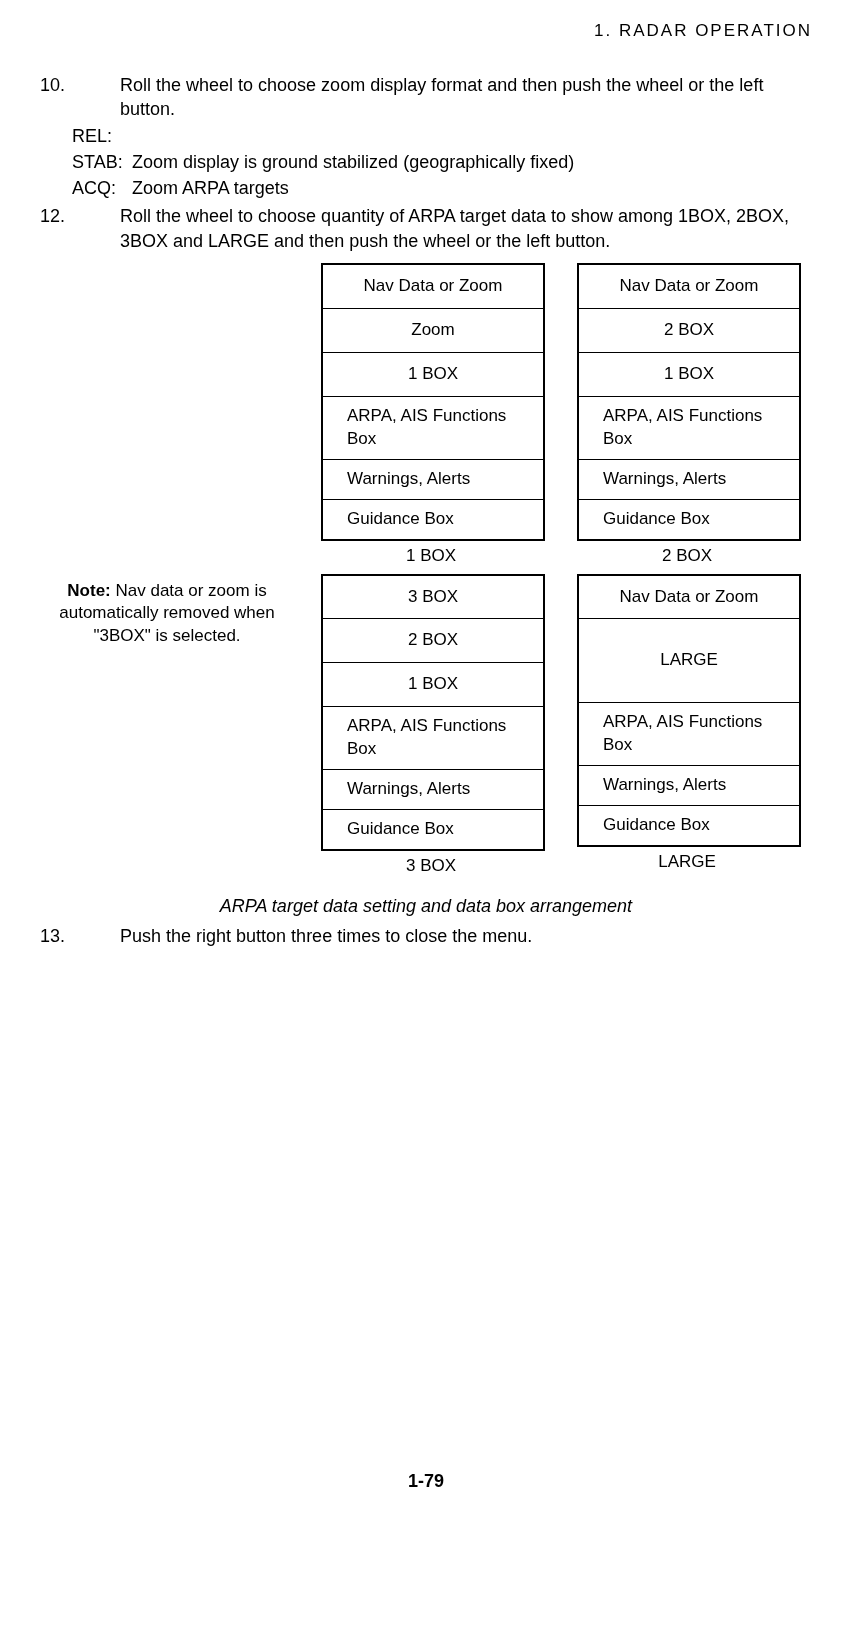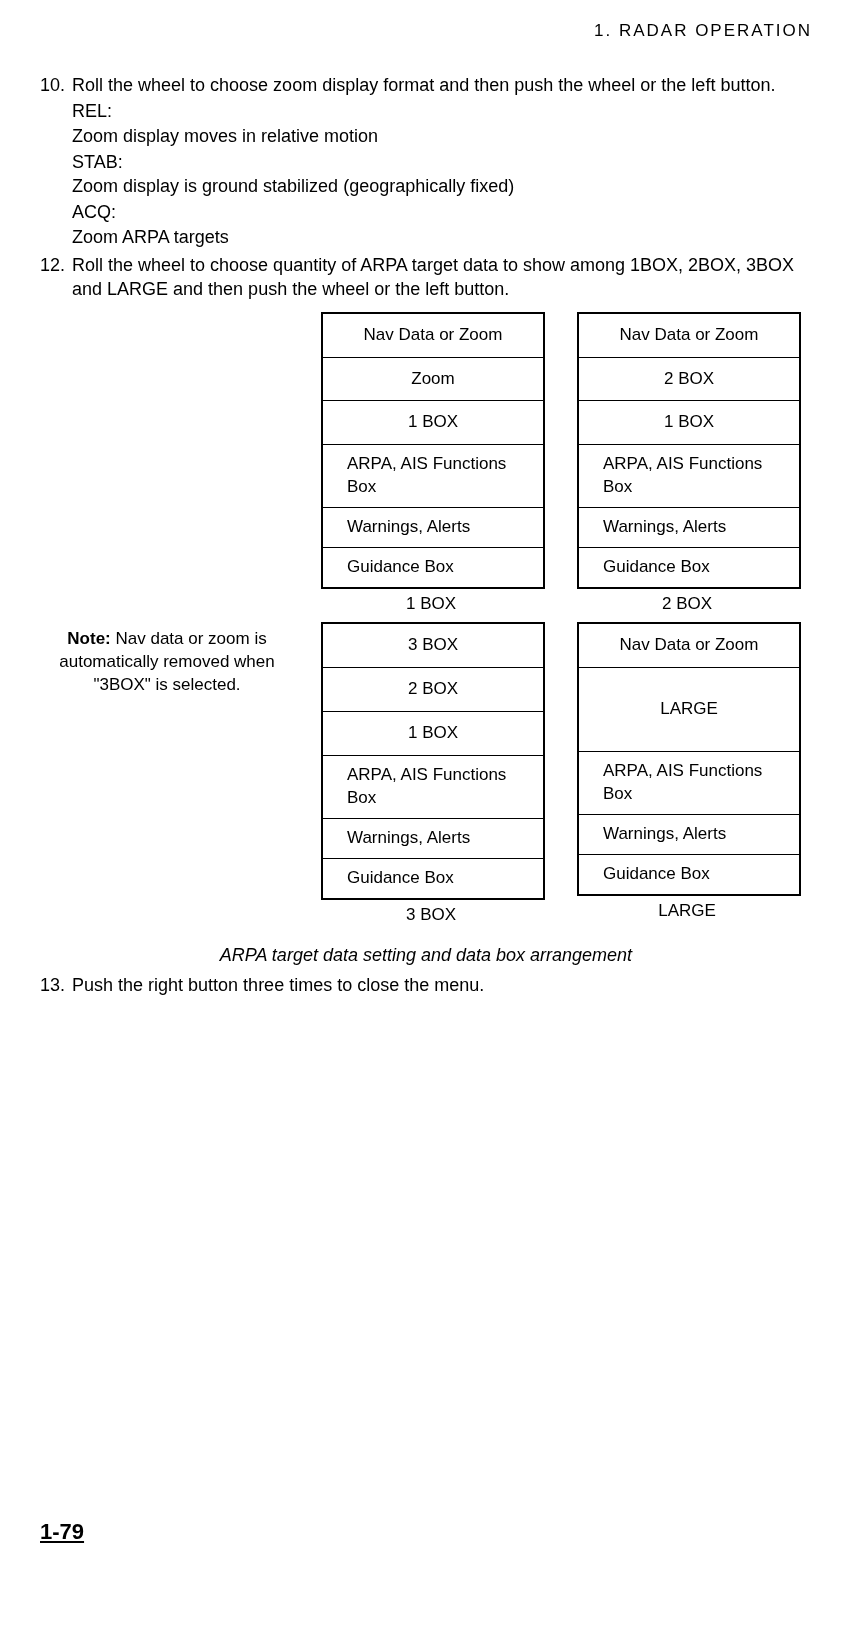--- a/index.html
+++ b/index.html
@@ -22,35 +22,35 @@
   ol.steps {
     list-style: none;
     padding: 0;
     margin: 0;
   }
   ol.steps > li {
     margin-bottom: 4px;
   }
   .step-row {
     display: flex;
+    gap: 48px;
   }
   .step-num {
     min-width: 32px;
   }
   .step-body {
     flex: 1;
   }
   .defs {
     margin-left: 32px;
     margin-top: 2px;
   }
   .def-row {
     display: flex;
     margin-bottom: 2px;
-    flex-direction: column;
   }
   .def-key {
     min-width: 60px;
   }
   .diagrams {
     margin-top: 10px;
     margin-bottom: 6px;
   }
   .diag-row {
     display: flex;
@@ -103,43 +103,41 @@
     margin-top: 4px;
   }
   .caption {
     text-align: center;
     font-style: italic;
     font-size: 18px;
     margin-top: 16px;
     margin-bottom: 6px;
   }
   .page-num {
-    text-align: left;
+    text-align: center;
     font-weight: bold;
-    font-size: 22px;
+    font-size: 18px;
     margin-top: 520px;
-    text-decoration: underline;
   }
 </style>
 </head>
 <body>
 
 <div class="header">1.  RADAR  OPERATION</div>
 
 <ol class="steps">
 
   <li>
     <div class="step-row">
       <div class="step-num">10.</div>
       <div class="step-body">Roll the wheel to choose zoom display format and then push the wheel or the left button.</div>
     </div>
     <div class="defs">
       <div class="def-row">
         <div class="def-key">REL:</div>
-        <div>Zoom display moves in relative motion</div>
       </div>
       <div class="def-row">
         <div class="def-key">STAB:</div>
         <div>Zoom display is ground stabilized (geographically fixed)</div>
       </div>
       <div class="def-row">
         <div class="def-key">ACQ:</div>
         <div>Zoom ARPA targets</div>
       </div>
     </div>

